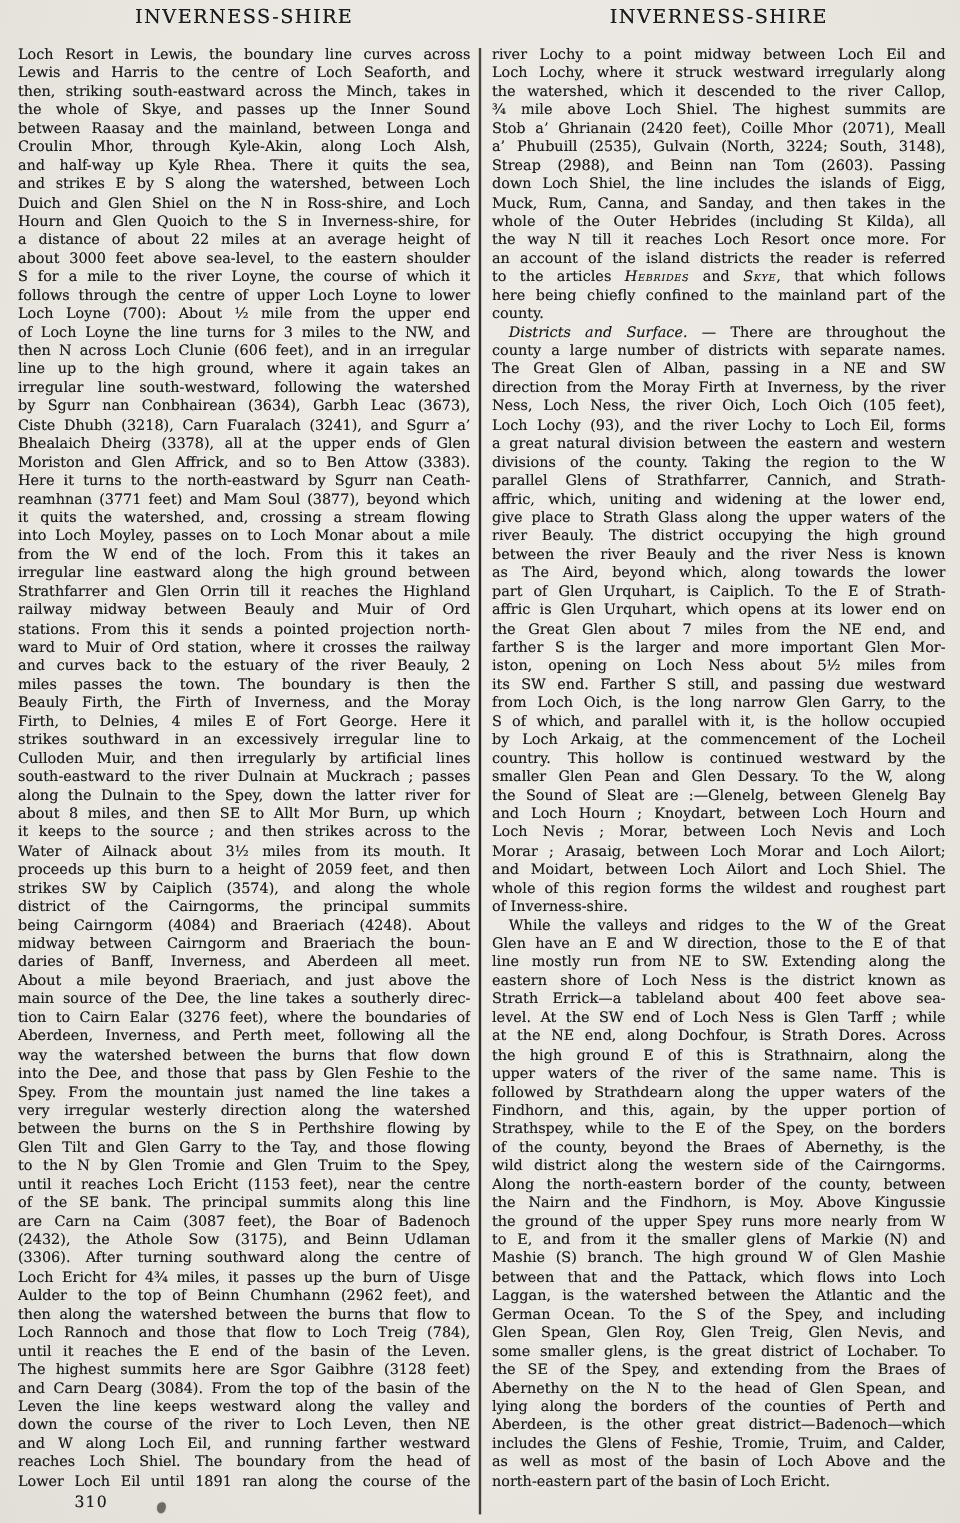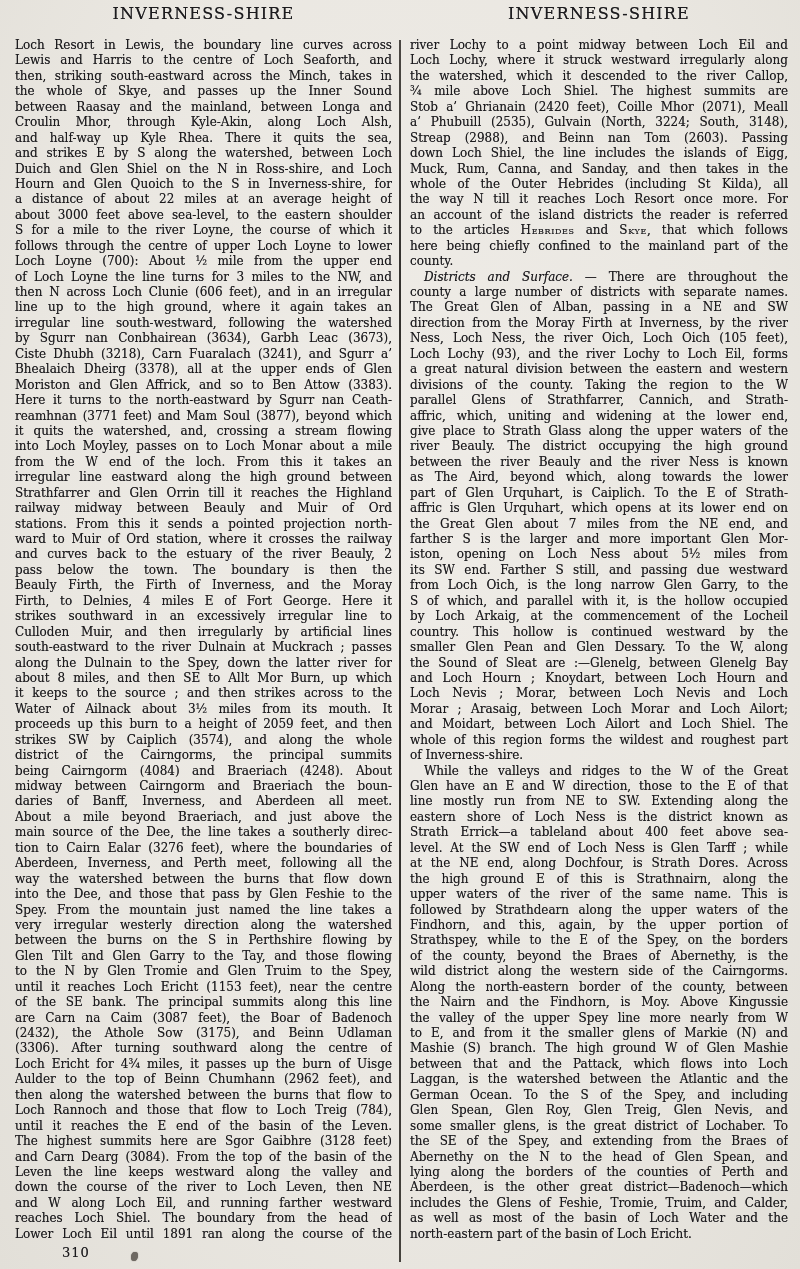--- a/index.html
+++ b/index.html
@@ -30,21 +30,21 @@
     text-shadow:0 0 .45px rgba(15,15,20,.55);
   }
   #col-left{left:15px;width:377px;}
   #col-right{left:410px;width:378px;}
   .tline{
     height:15.45px;line-height:15.45px;overflow:hidden;
     text-align:justify;text-align-last:justify;
   }
   .tline.endline{text-align-last:left;}
   .tline.indent{text-indent:14px;}
-  .sc{font-variant:small-caps;letter-spacing:.6px;}
+  .sc{font-variant:small-caps;letter-spacing:.6px;font-style:italic;}
   .it{font-style:italic;}
   .divider{
     position:absolute;left:399px;top:40px;width:2px;height:1222px;
     background:linear-gradient(180deg,#4a4742 0%,var(--divider) 18%,#2c2a27 55%,#45423d 100%);
   }
   .page-number{
     position:absolute;left:62px;top:1245px;
     font-size:13px;letter-spacing:1px;
     text-shadow:0 0 .4px rgba(15,15,20,.55);
   }
@@ -91,21 +91,21 @@
       <div class="tline">reamhnan (3771 feet) and Mam Soul (3877), beyond which</div>
       <div class="tline">it quits the watershed, and, crossing a stream flowing</div>
       <div class="tline">into Loch Moyley, passes on to Loch Monar about a mile</div>
       <div class="tline">from the W end of the loch. From this it takes an</div>
       <div class="tline">irregular line eastward along the high ground between</div>
       <div class="tline">Strathfarrer and Glen Orrin till it reaches the Highland</div>
       <div class="tline">railway midway between Beauly and Muir of Ord</div>
       <div class="tline">stations. From this it sends a pointed projection north-</div>
       <div class="tline">ward to Muir of Ord station, where it crosses the railway</div>
       <div class="tline">and curves back to the estuary of the river Beauly, 2</div>
-      <div class="tline">pass below the town. The boundary is then the</div>
+      <div class="tline">miles passes the town. The boundary is then the</div>
       <div class="tline">Beauly Firth, the Firth of Inverness, and the Moray</div>
       <div class="tline">Firth, to Delnies, 4 miles E of Fort George. Here it</div>
       <div class="tline">strikes southward in an excessively irregular line to</div>
       <div class="tline">Culloden Muir, and then irregularly by artificial lines</div>
       <div class="tline">south-eastward to the river Dulnain at Muckrach ; passes</div>
       <div class="tline">along the Dulnain to the Spey, down the latter river for</div>
       <div class="tline">about 8 miles, and then SE to Allt Mor Burn, up which</div>
       <div class="tline">it keeps to the source ; and then strikes across to the</div>
       <div class="tline">Water of Ailnack about 3½ miles from its mouth. It</div>
       <div class="tline">proceeds up this burn to a height of 2059 feet, and then</div>
@@ -200,32 +200,32 @@
       <div class="tline">at the NE end, along Dochfour, is Strath Dores. Across</div>
       <div class="tline">the high ground E of this is Strathnairn, along the</div>
       <div class="tline">upper waters of the river of the same name. This is</div>
       <div class="tline">followed by Strathdearn along the upper waters of the</div>
       <div class="tline">Findhorn, and this, again, by the upper portion of</div>
       <div class="tline">Strathspey, while to the E of the Spey, on the borders</div>
       <div class="tline">of the county, beyond the Braes of Abernethy, is the</div>
       <div class="tline">wild district along the western side of the Cairngorms.</div>
       <div class="tline">Along the north-eastern border of the county, between</div>
       <div class="tline">the Nairn and the Findhorn, is Moy. Above Kingussie</div>
-      <div class="tline">the valley of the upper Spey line more nearly from W</div>
+      <div class="tline">the ground of the upper Spey runs more nearly from W</div>
       <div class="tline">to E, and from it the smaller glens of Markie (N) and</div>
       <div class="tline">Mashie (S) branch. The high ground W of Glen Mashie</div>
       <div class="tline">between that and the Pattack, which flows into Loch</div>
       <div class="tline">Laggan, is the watershed between the Atlantic and the</div>
       <div class="tline">German Ocean. To the S of the Spey, and including</div>
       <div class="tline">Glen Spean, Glen Roy, Glen Treig, Glen Nevis, and</div>
       <div class="tline">some smaller glens, is the great district of Lochaber. To</div>
       <div class="tline">the SE of the Spey, and extending from the Braes of</div>
       <div class="tline">Abernethy on the N to the head of Glen Spean, and</div>
       <div class="tline">lying along the borders of the counties of Perth and</div>
       <div class="tline">Aberdeen, is the other great district—Badenoch—which</div>
       <div class="tline">includes the Glens of Feshie, Tromie, Truim, and Calder,</div>
-      <div class="tline">as well as most of the basin of Loch Water and the</div>
+      <div class="tline">as well as most of the basin of Loch Above and the</div>
       <div class="tline endline">north-eastern part of the basin of Loch Ericht.</div>
     </div>
 
   <div class="page-number">310</div>
   <div class="ink-speck"></div>
 </div>
 
 </body></html>

